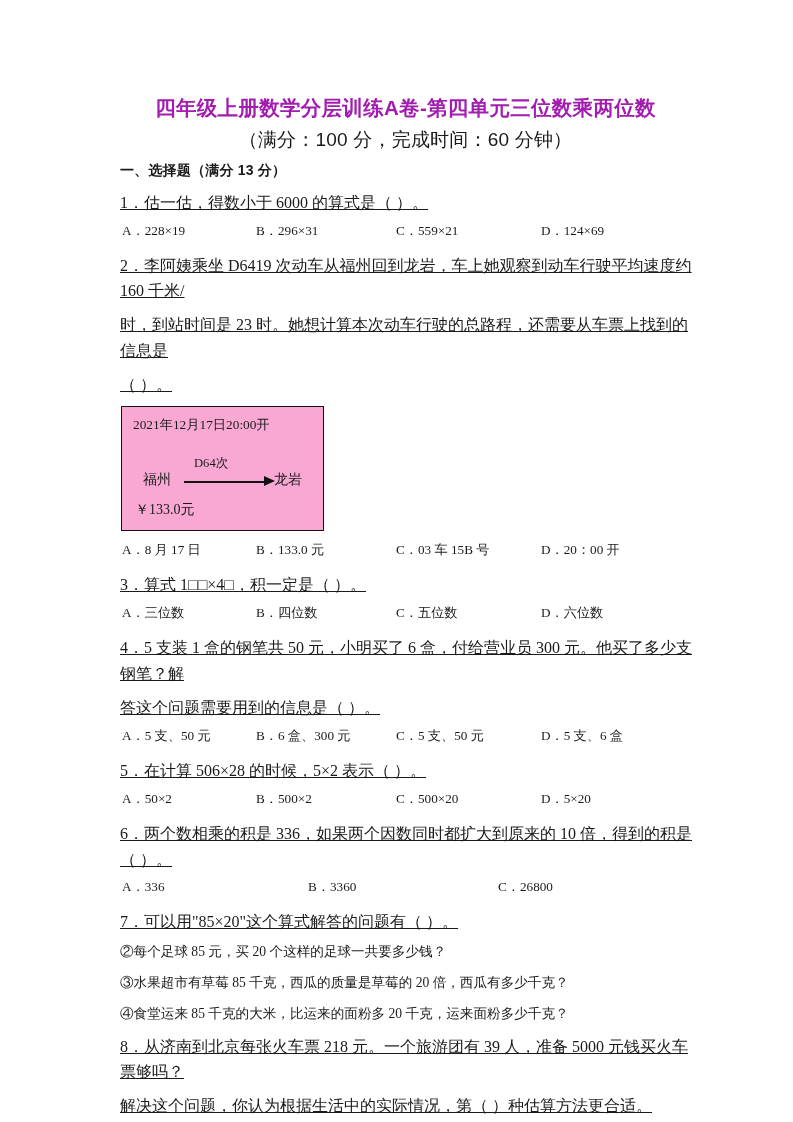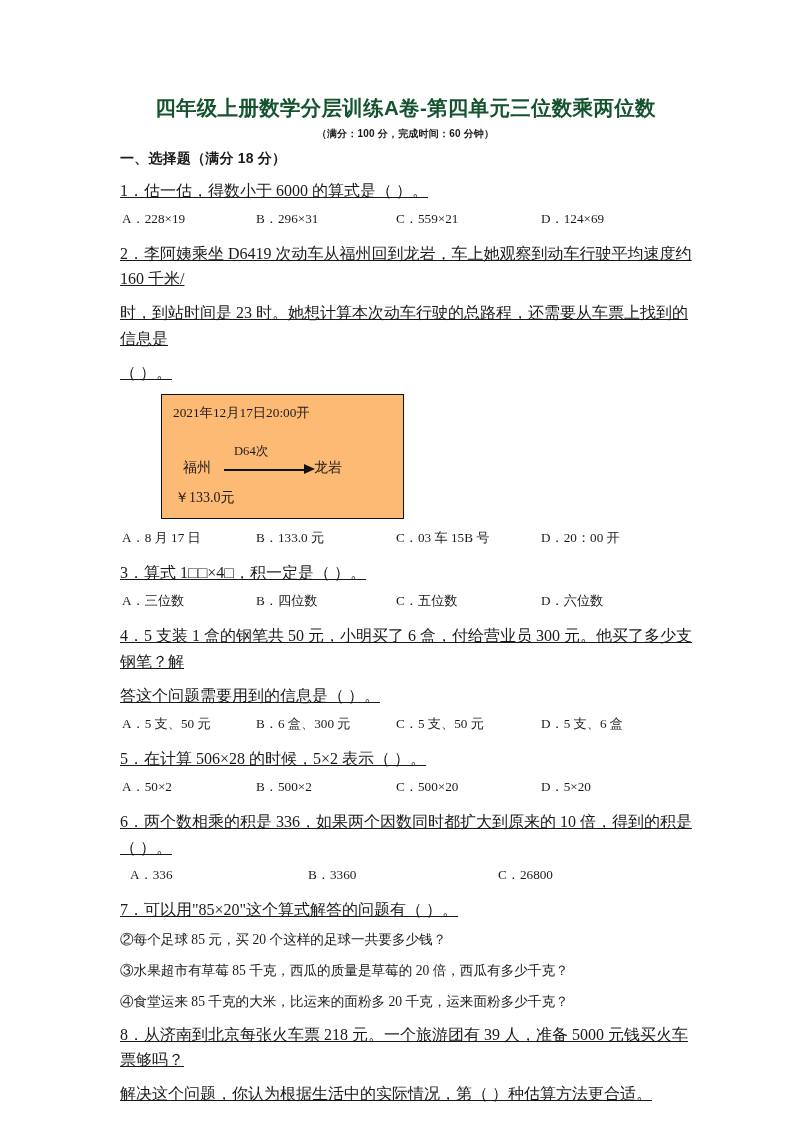--- a/index.html
+++ b/index.html
@@ -19,32 +19,32 @@
     position: absolute;
     left: 0; top: 0;
     width: 793px;
     height: 1122px;
     box-sizing: border-box;
     padding: 95px 100px 0 118px;
   }
 
   .doc-title {
     text-align: center;
-    color: #14532d;
+    color: #a21caf;
     font-weight: bold;
     font-size: 20.5px;
     letter-spacing: 0.3px;
     line-height: 1.25;
     margin: 0 0 6px 0;
     font-family: "Liberation Sans", "DejaVu Sans", sans-serif;
   }
   .doc-subtitle {
     text-align: center;
-    font-weight: bold;
-    font-size: 10px;
+    font-weight: normal;
+    font-size: 19px;
     margin: 0 0 9px 0;
     font-family: "Liberation Sans", "DejaVu Sans", sans-serif;
     letter-spacing: 0.2px;
   }
 
   .section-head {
     font-weight: bold;
     font-size: 14px;
     font-family: "Liberation Sans", "DejaVu Sans", sans-serif;
     margin: 0 0 10px 2px;
@@ -78,36 +78,35 @@
   .opts .opt {
     position: absolute;
     top: 0;
     white-space: nowrap;
   }
   .opts.cols4 .opt:nth-child(1) { left: 4px; }
   .opts.cols4 .opt:nth-child(2) { left: 138px; }
   .opts.cols4 .opt:nth-child(3) { left: 278px; }
   .opts.cols4 .opt:nth-child(4) { left: 423px; }
 
-  .opts.cols3 .opt:nth-child(1) { left: 12px; }
+  .opts.cols3 .opt:nth-child(1) { left: 4px; }
   .opts.cols3 .opt:nth-child(2) { left: 190px; }
   .opts.cols3 .opt:nth-child(3) { left: 380px; }
 
   
   .ticket-wrap {
     margin: 4px 0 10px 3px;
   }
   .ticket {
     position: relative;
-    width: 243px;
+    width: 203px;
     height: 125px;
     border: 1.4px solid #111111;
     box-sizing: border-box;
-    background: #fdba74;
-    margin-left: 40px;
+    background: #f9a8d4;
   }
   .ticket-date {
     position: absolute;
     left: 11px;
     top: 9px;
     font-size: 13.3px;
     white-space: nowrap;
   }
   .ticket-route {
     position: absolute;
@@ -161,21 +160,21 @@
   }
 </style>
 </head>
 <body>
 
 <div class="page">
 
   <h1 class="doc-title">四年级上册数学分层训练A卷-第四单元三位数乘两位数</h1>
   <div class="doc-subtitle">（满分：100 分，完成时间：60 分钟）</div>
 
-  <div class="section-head">一、选择题（满分 18 分）</div>
+  <div class="section-head">一、选择题（满分 13 分）</div>
 
   <div class="q q-stem">1．估一估，得数小于 6000 的算式是（       ）。</div>
   <div class="opts cols4">
     <span class="opt">A．228×19</span>
     <span class="opt">B．296×31</span>
     <span class="opt">C．559×21</span>
     <span class="opt">D．124×69</span>
   </div>
 
   <div class="q">2．李阿姨乘坐 D6419 次动车从福州回到龙岩，车上她观察到动车行驶平均速度约 160 千米/</div>

